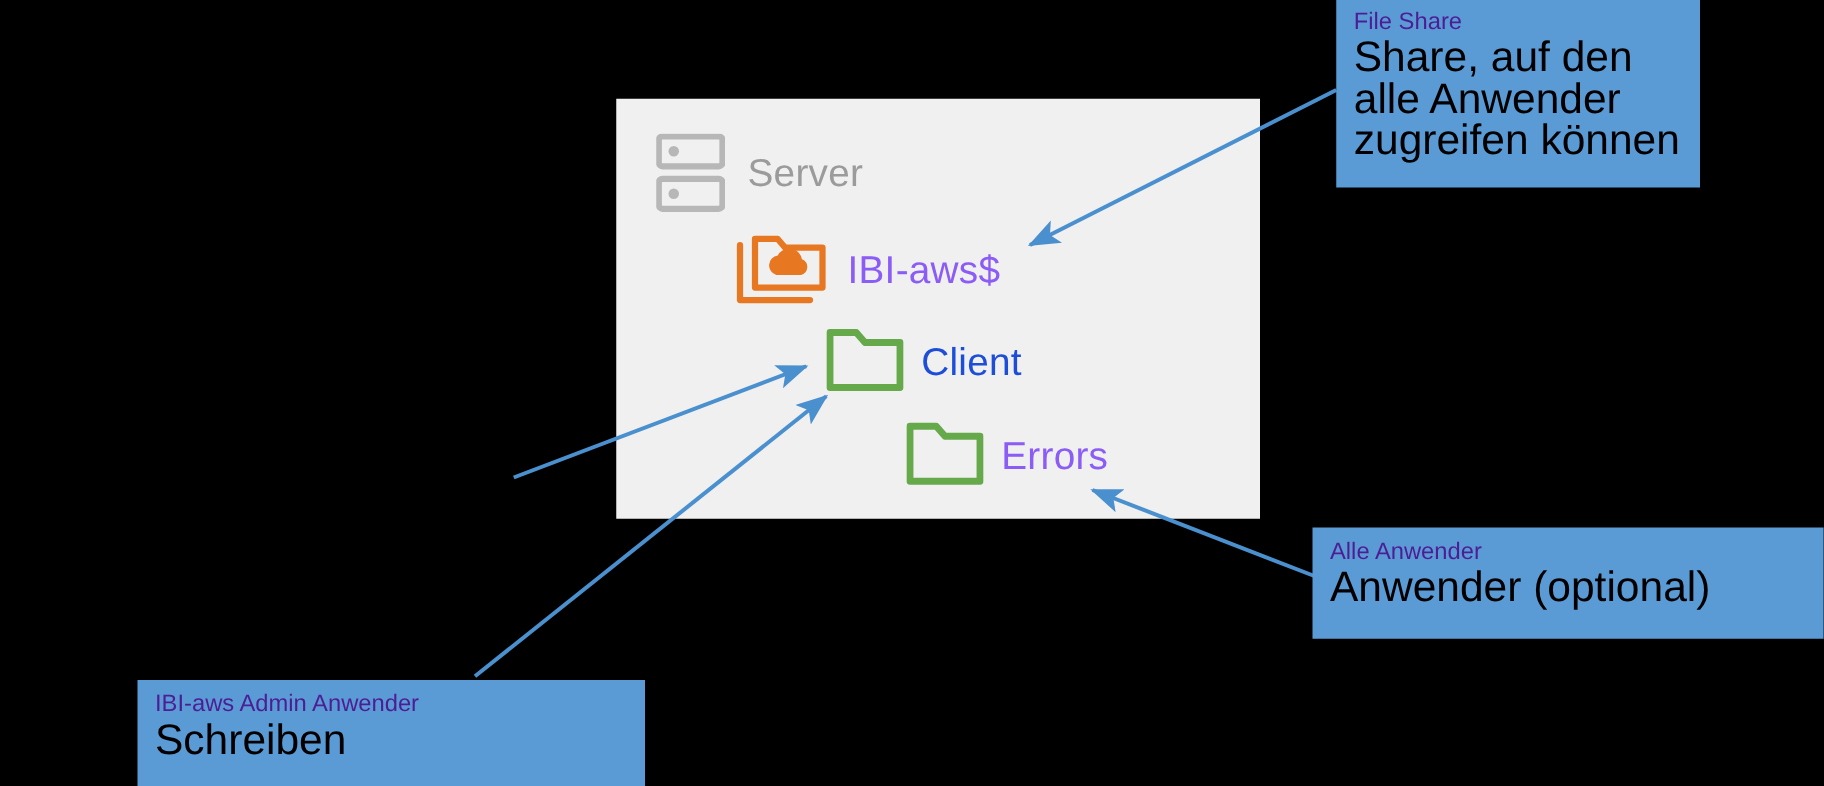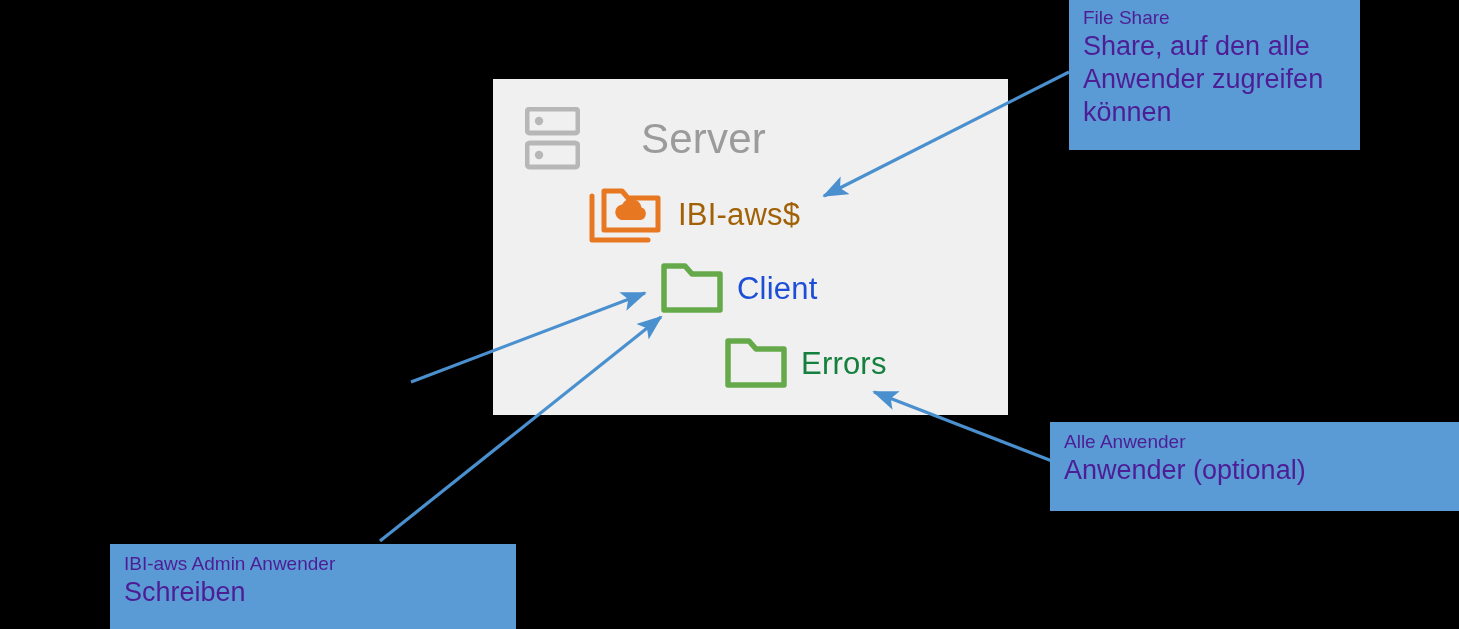--- a/index.html
+++ b/index.html
@@ -12,35 +12,35 @@
   #stage { position:relative; width:1459px; height:629px; background:#000; }
 
   
   .server-panel{
     position:absolute; left:493px; top:79px;
     width:515px; height:336px;
     background:#F0F0F0;
   }
   .server-head{ position:absolute; left:32px; top:28px; display:flex; align-items:center; gap:18px; }
   .server-icon{ width:55px; height:63px; }
-  .server-title{ font-size:42px; color:#9B9B9B; letter-spacing:0.2px;margin-left:43px; }
+  .server-title{ font-size:31px; color:#9B9B9B; letter-spacing:0.2px; }
 
   .node{ position:absolute; display:flex; align-items:center; gap:14px; }
   .node-label{ font-size:31px; letter-spacing:0.2px; white-space:nowrap; }
   .node-aws{ left:95px; top:103px; }
-  .node-aws .node-label{ color:#a16207; }
+  .node-aws .node-label{ color:#8b5cf6; }
   .node-client{ left:168px; top:182px; }
   .node-client .node-label{ color:#1d4ed8; }
   .node-errors{ left:232px; top:257px; }
-  .node-errors .node-label{ color:#15803d; }
+  .node-errors .node-label{ color:#8b5cf6; }
 
   
   .callout{ position:absolute; background:#5B9BD5; padding:8px 14px 10px 14px; }
   .callout .c-title{ color:#4c1d95; font-size:19px; line-height:24px; white-space:nowrap; }
-  .callout .c-body{ color:#4c1d95; font-size:27px; line-height:33px; }
+  .callout .c-body{ color:#000000; font-size:34px; line-height:33px; }
 
   .callout-share{ left:1069px; top:0px; width:291px; height:150px; padding-top:6px; }
   .callout-share .c-body{ max-width:270px; }
 
   .callout-client{ left:0px; top:343px; width:412px; height:76px; }
   .callout-admin{ left:110px; top:544px; width:406px; height:85px; }
   .callout-alle{ left:1050px; top:422px; width:409px; height:89px; }
 
   
   .arrows{ position:absolute; left:0; top:0; width:1459px; height:629px; pointer-events:none; }

